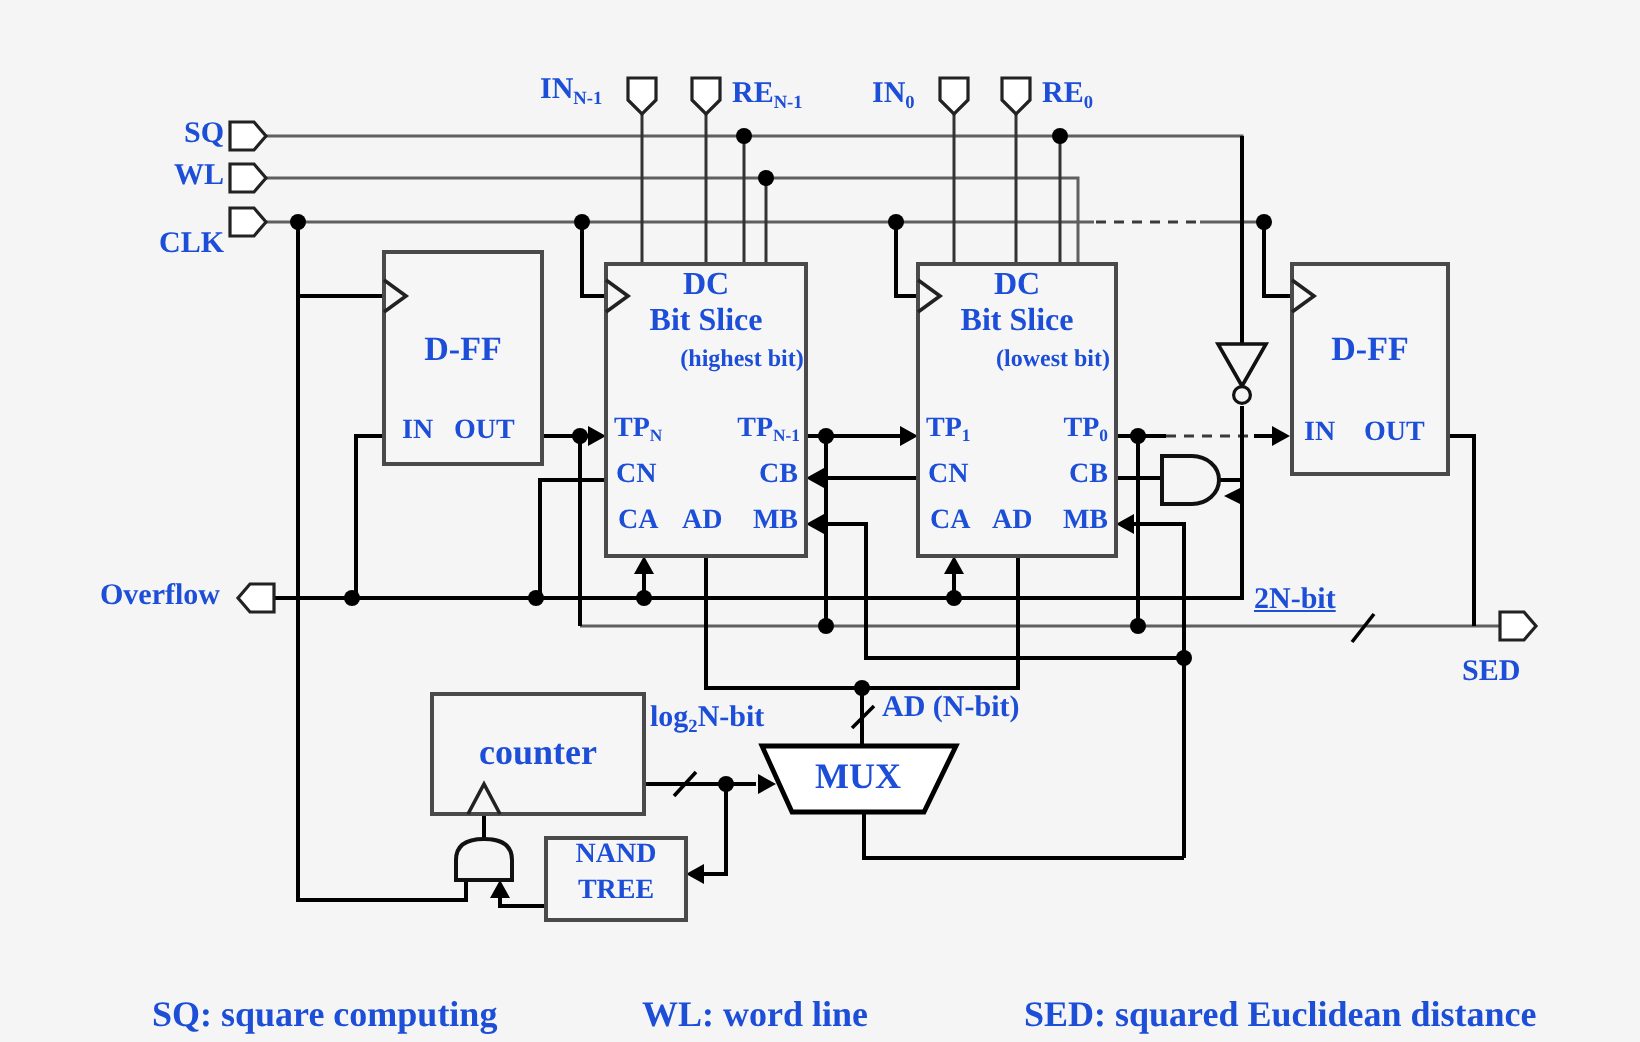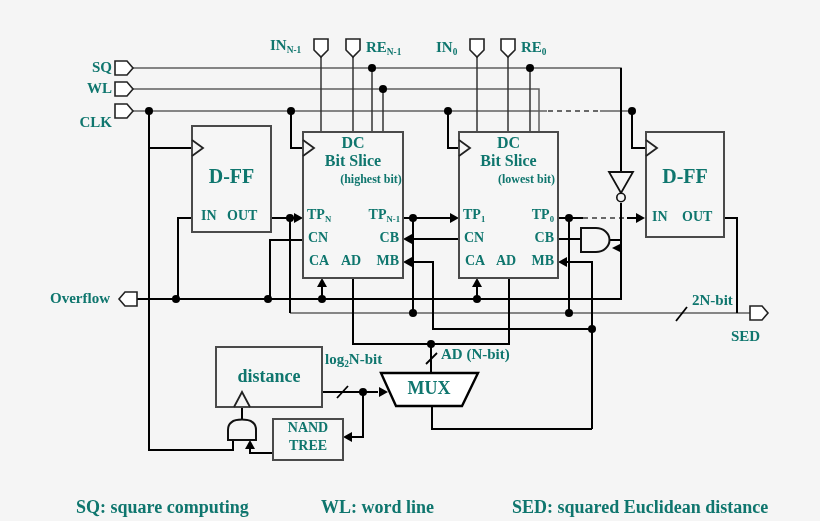--- a/index.html
+++ b/index.html
@@ -1,23 +1,23 @@
 <!DOCTYPE html>
 <html><head>
 <meta charset="utf-8">
 <style>
   html,body{margin:0;padding:0;}
   body{background:#f5f5f5;font-family:"Liberation Serif","DejaVu Serif",serif;}
   #canvas{position:relative;width:820px;height:521px;background:#f5f5f5;overflow:hidden;}
   #wires{position:absolute;left:0;top:0;}
-  .lbl{position:absolute;font-weight:bold;color:#0f766e;white-space:nowrap;line-height:1.05;}
+  .lbl{position:absolute;font-weight:bold;color:#1d4ed8;white-space:nowrap;line-height:1.05;}
   .s14{font-size:14px;}
   .s15{font-size:15px;}
   .s16{font-size:16px;}
-  .s17{font-size:20px;}
+  .s17{font-size:17px;}
   .s18{font-size:18px;}
   .s12{font-size:12px;padding-left:18px;}
   .s13{font-size:18px;margin-top:36px;}
   .ctr{text-align:center;}
   .rt{text-align:right;}
   sub{font-size:0.62em;vertical-align:-0.3em;font-weight:bold;}
 </style>
 </head>
 <body>
 
@@ -164,21 +164,21 @@
   <div class="lbl s15 rt" style="left:58px;top:81px;width:54px;"><span>WL</span></div>
   <div class="lbl s15 rt" style="left:58px;top:103px;width:54px;margin-top:12px;"><span>CLK</span></div>
 
   <div class="lbl s15" style="left:270px;top:38px;"><span>IN</span><sub>N-1</sub></div>
   <div class="lbl s15" style="left:366px;top:40px;"><span>RE</span><sub>N-1</sub></div>
   <div class="lbl s15" style="left:436px;top:40px;"><span>IN</span><sub>0</sub></div>
   <div class="lbl s15" style="left:521px;top:40px;text-align:center;"><span>RE</span><sub>0</sub></div>
 
   <div class="lbl s15" style="left:50px;top:291px;"><span>Overflow</span></div>
   <div class="lbl s15" style="left:731px;top:329px;"><span>SED</span></div>
-  <div class="lbl s15" style="left:692px;top:293px;"><span>2N-bit</span></div>
+  <div class="lbl s15" style="left:627px;top:293px;text-decoration:underline;"><span>2N-bit</span></div>
   <div class="lbl s15" style="left:441px;top:347px;"><span>AD (N-bit)</span></div>
   <div class="lbl s15" style="left:325px;top:352px;"><span>log</span><sub>2</sub><span>N-bit</span></div>
 
   <div class="lbl s17 ctr" style="left:192px;top:166px;width:79px;"><span>D-FF</span></div>
   <div class="lbl s14" style="left:201px;top:209px;"><span>IN</span></div>
   <div class="lbl s14" style="left:227px;top:209px;"><span>OUT</span></div>
 
   <div class="lbl s17 ctr" style="left:646px;top:166px;width:78px;"><span>D-FF</span></div>
   <div class="lbl s14" style="left:652px;top:210px;"><span>IN</span></div>
   <div class="lbl s14" style="left:682px;top:210px;"><span>OUT</span></div>
@@ -198,21 +198,21 @@
   <div class="lbl s16 ctr" style="left:459px;top:153px;width:99px;"><span>Bit Slice</span></div>
   <div class="lbl s12 ctr" style="left:459px;top:173px;width:99px;"><span>(lowest bit)</span></div>
   <div class="lbl s14" style="left:463px;top:208px;"><span>TP</span><sub>1</sub></div>
   <div class="lbl s14 rt" style="left:520px;top:208px;width:34px;"><span>TP</span><sub>0</sub></div>
   <div class="lbl s14" style="left:464px;top:231px;"><span>CN</span></div>
   <div class="lbl s14 rt" style="left:525px;top:231px;width:29px;"><span>CB</span></div>
   <div class="lbl s14" style="left:465px;top:254px;"><span>CA</span></div>
   <div class="lbl s14" style="left:496px;top:254px;"><span>AD</span></div>
   <div class="lbl s14 rt" style="left:524px;top:254px;width:30px;"><span>MB</span></div>
 
-  <div class="lbl s18 ctr" style="left:216px;top:367px;width:106px;"><span>distance</span></div>
+  <div class="lbl s18 ctr" style="left:216px;top:367px;width:106px;"><span>counter</span></div>
   <div class="lbl s14 ctr" style="left:273px;top:421px;width:70px;"><span>NAND</span></div>
   <div class="lbl s14 ctr" style="left:273px;top:439px;width:70px;"><span>TREE</span></div>
   <div class="lbl s18 ctr" style="left:396px;top:379px;width:66px;"><span>MUX</span></div>
 
   <div class="lbl s13" style="left:76px;top:462px;"><span>SQ: square computing</span></div>
   <div class="lbl s13" style="left:321px;top:462px;"><span>WL: word line</span></div>
   <div class="lbl s13" style="left:512px;top:462px;"><span>SED: squared Euclidean distance</span></div>
 </div>
 
 </body></html>

